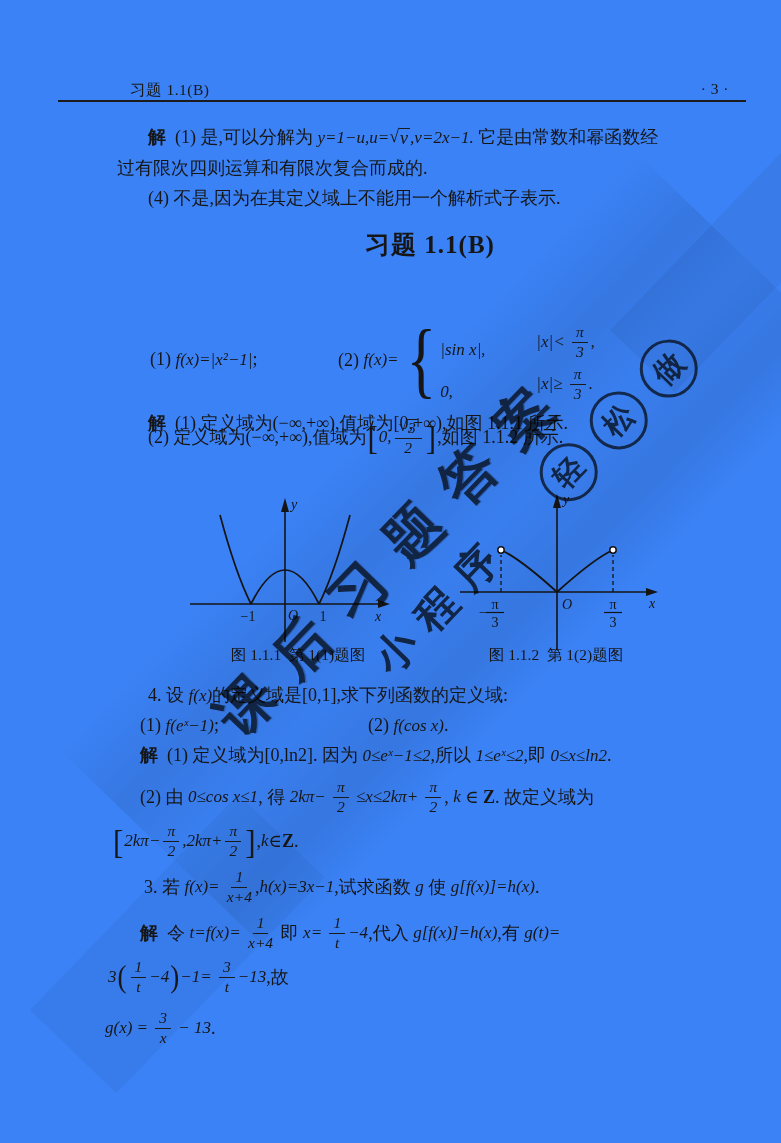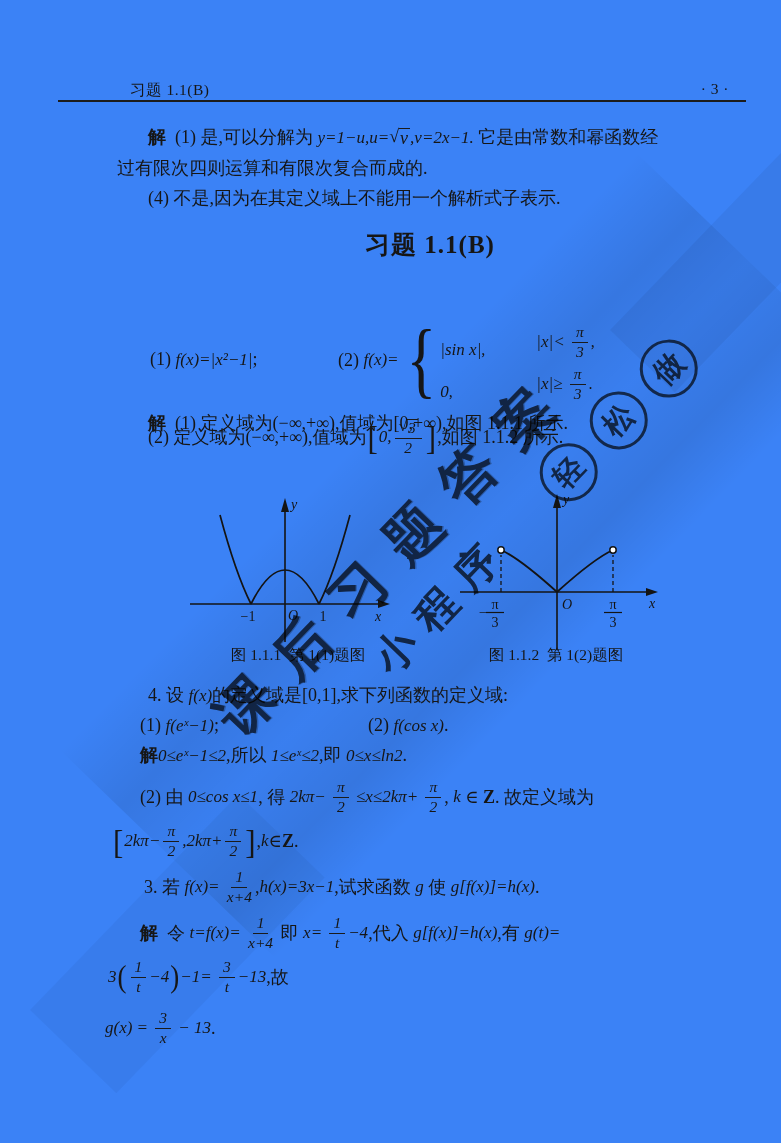--- a/index.html
+++ b/index.html
@@ -130,21 +130,21 @@
       <text class="figtick" x="161" y="139" text-anchor="middle">3</text>
     </g>
   </svg>
 
   <div class="cap" style="left:178px;top:645px;">图 1.1.1  第 1(1)题图</div>
   <div class="cap" style="left:436px;top:645px;">图 1.1.2  第 1(2)题图</div>
 
   <div class="ln" style="left:148px;top:684px;"><span class="tx">4. 设 </span><span class="mi">f(x)</span><span class="tx">的定义域是[0,1],求下列函数的定义域:</span></div>
   <div class="ln" style="left:140px;top:714px;"><span class="tx">(1) </span><span class="mi">f(eˣ−1)</span><span class="tx">;</span></div>
   <div class="ln" style="left:368px;top:714px;"><span class="tx">(2) </span><span class="mi">f(cos x)</span><span class="tx">.</span></div>
-  <div class="ln" style="left:140px;top:744px;"><span class="bd">解</span><span class="mi">0≤eˣ−1≤2</span><span class="tx">,所以 </span><span class="mi">1≤eˣ≤2</span><span class="tx">,即 </span><span class="mi">0≤x≤ln2</span><span class="tx">.</span></div>
+  <div class="ln" style="left:140px;top:744px;"><span class="bd">解</span><span class="tx">  (1) 定义域为[0,ln2]. 因为 </span><span class="mi">0≤eˣ−1≤2</span><span class="tx">,所以 </span><span class="mi">1≤eˣ≤2</span><span class="tx">,即 </span><span class="mi">0≤x≤ln2</span><span class="tx">.</span></div>
   <div class="ln" style="left:140px;top:776px;height:42px;"><span class="tx">(2) 由 </span><span class="mi">0≤cos x≤1</span><span class="tx">, 得 </span><span class="mi">2kπ− </span><span class="fr"><span class="n">π</span><span class="d">2</span></span><span class="mi"> ≤x≤2kπ+ </span><span class="fr"><span class="n">π</span><span class="d">2</span></span><span class="tx">, </span><span class="mi">k</span><span class="tx"> ∈ </span><span class="bd">Z</span><span class="tx">. 故定义域为</span></div>
   <div class="ln" style="left:112px;top:820px;height:42px;"><span class="bb">[</span><span class="mi">2kπ−</span><span class="fr"><span class="n">π</span><span class="d">2</span></span><span class="mi">,2kπ+</span><span class="fr"><span class="n">π</span><span class="d">2</span></span><span class="bb">]</span><span class="tx">,</span><span class="mi">k</span><span class="tx">∈</span><span class="bd">Z</span><span class="tx">.</span></div>
 
   <div class="ln" style="left:144px;top:866px;height:42px;"><span class="tx">3. 若 </span><span class="mi">f(x)= </span><span class="fr"><span class="n">1</span><span class="d">x+4</span></span><span class="tx">,</span><span class="mi">h(x)=3x−1</span><span class="tx">,试求函数 </span><span class="mi">g</span><span class="tx"> 使 </span><span class="mi">g[f(x)]=h(x)</span><span class="tx">.</span></div>
   <div class="ln" style="left:140px;top:912px;height:42px;"><span class="bd">解</span><span class="tx">  令 </span><span class="mi">t=f(x)= </span><span class="fr"><span class="n">1</span><span class="d">x+4</span></span><span class="tx"> 即 </span><span class="mi">x= </span><span class="fr"><span class="n">1</span><span class="d">t</span></span><span class="mi">−4</span><span class="tx">,代入 </span><span class="mi">g[f(x)]=h(x)</span><span class="tx">,有 </span><span class="mi">g(t)=</span></div>
   <div class="ln" style="left:108px;top:956px;height:42px;"><span class="mi">3</span><span class="bp">(</span><span class="fr"><span class="n">1</span><span class="d">t</span></span><span class="mi">−4</span><span class="bp">)</span><span class="mi">−1= </span><span class="fr"><span class="n">3</span><span class="d">t</span></span><span class="mi">−13</span><span class="tx">,故</span></div>
   <div class="ln" style="left:105px;top:1006px;height:44px;width:650px;justify-content:flex-start;"><span class="mi">g(x) = </span><span class="fr"><span class="n">3</span><span class="d">x</span></span><span class="mi"> − 13</span><span class="tx">.</span></div>
 
   <div class="wm">
     <div class="wm-l1">课后习题答案</div>

